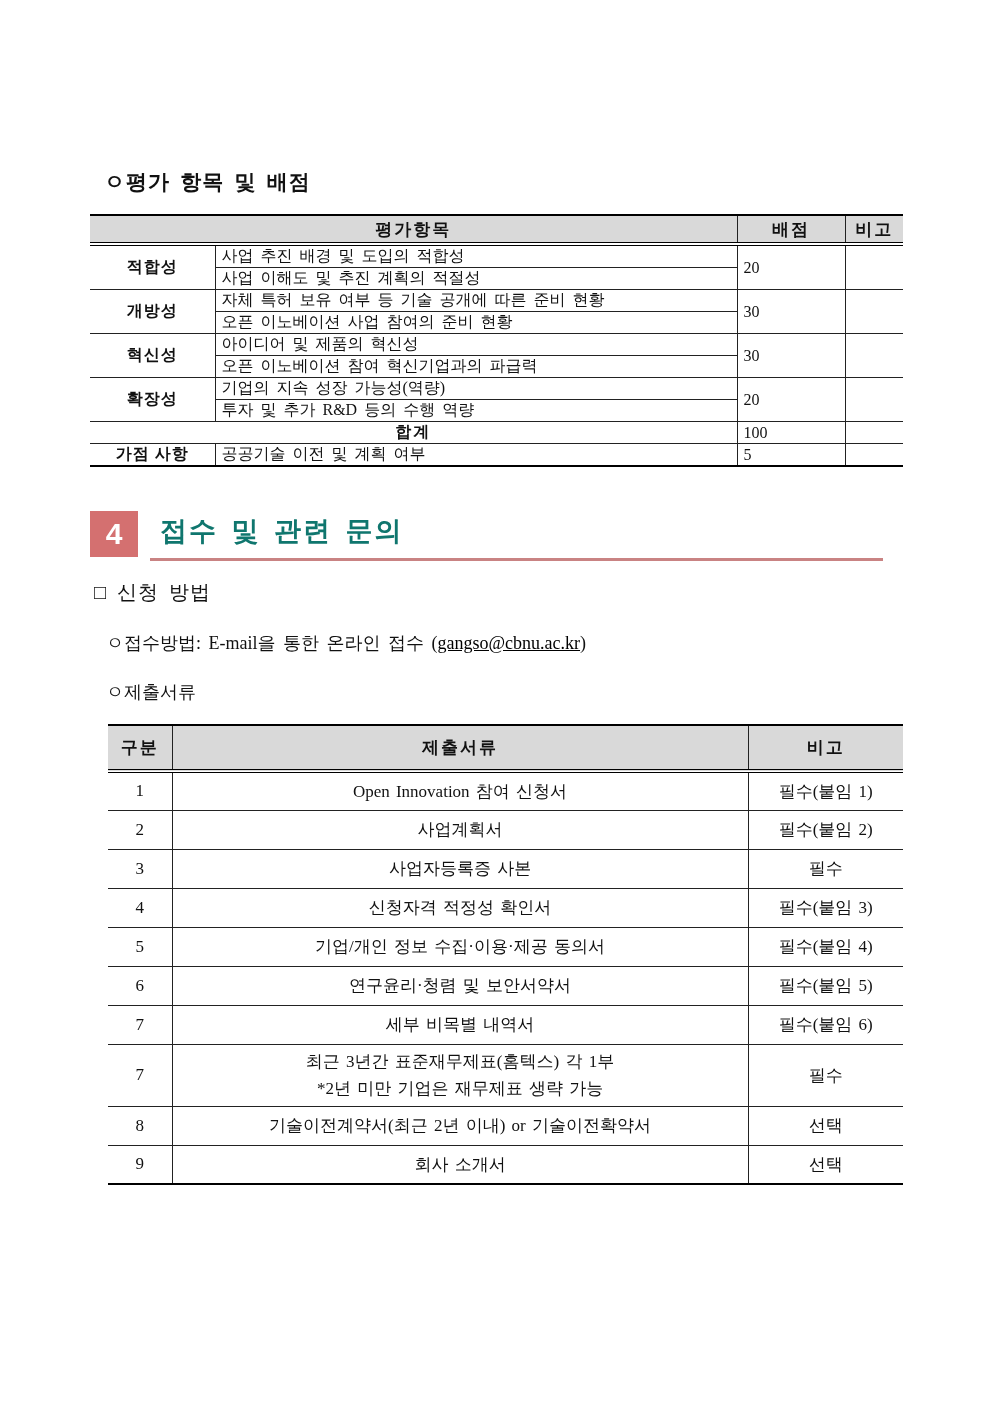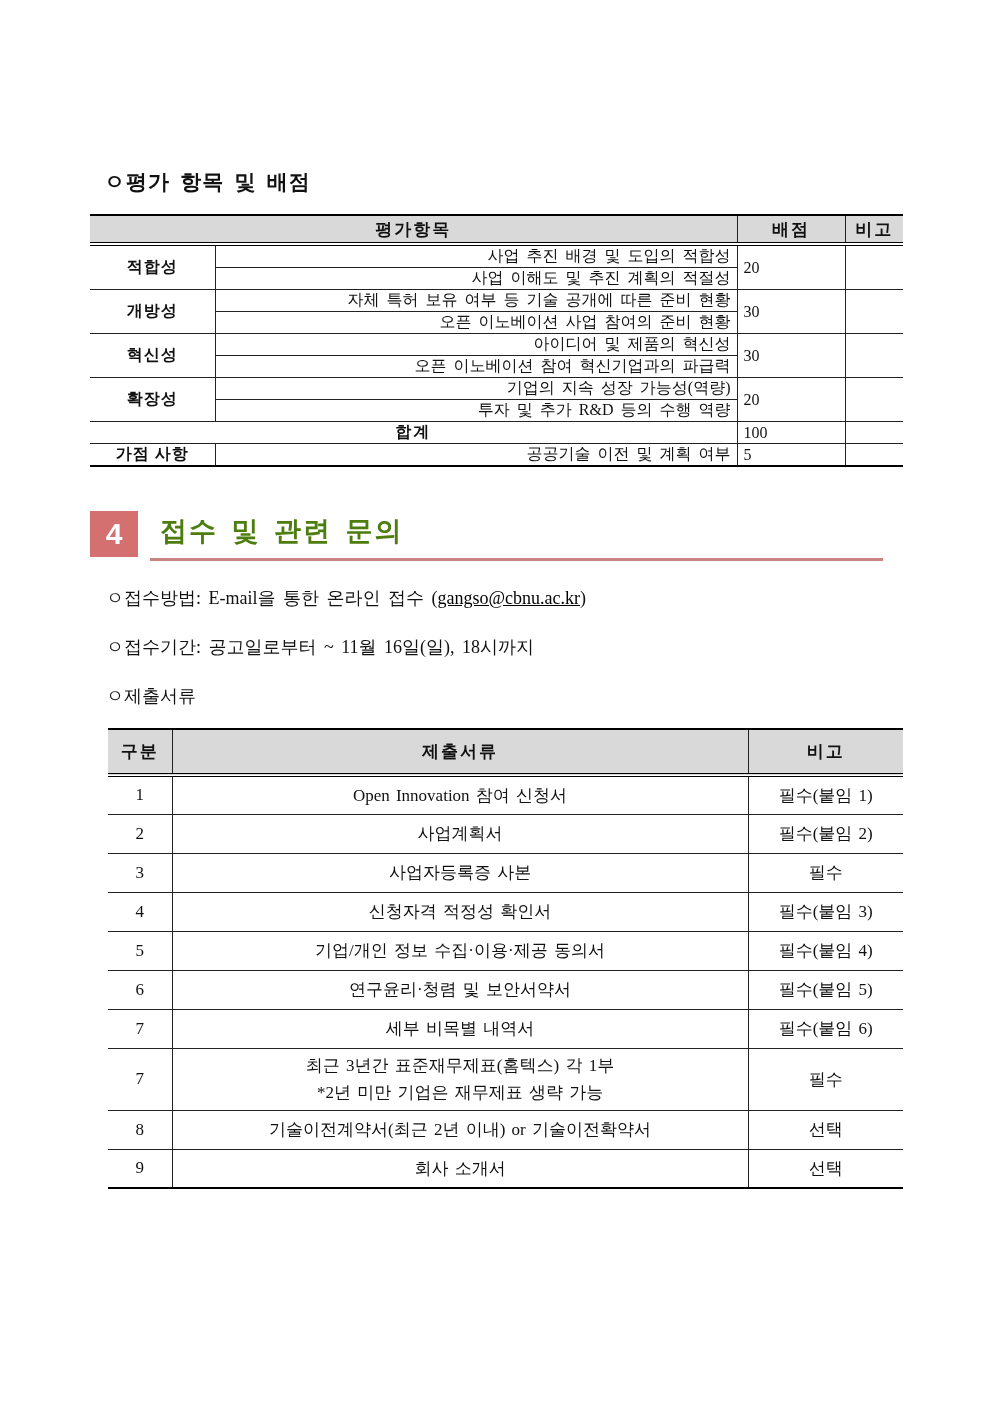--- a/index.html
+++ b/index.html
@@ -40,21 +40,21 @@
   .eval-table tr > *:last-child  { border-right: none; }
   .eval-table thead th {
     background: #d9d9d9;
     font-weight: bold; font-size: 17px;
     height: 29px; text-align: center;
     border-bottom: 4px double #000;
     letter-spacing: 2px;
     margin-left: 16px;
   }
   .eval-table .cat  { text-align: center; font-weight: bold; letter-spacing: 1px; }
-  .eval-table .det  { text-align: right; word-spacing: 3px; }
+  .eval-table .det  { text-align: left; word-spacing: 3px; }
   .eval-table .sc   { text-align: left; }
   .eval-table .total-lbl { text-align: center; font-weight: bold; letter-spacing: 2px; }
 
   
   .sec4 { display: flex; align-items: flex-start; margin: 44px 0 0 0; }
   .sec4-badge {
     width: 48px; height: 46px; flex: 0 0 48px;
     background: #d47070;
     color: #fff;
     font-family: "Liberation Sans", "DejaVu Sans", sans-serif;
@@ -63,21 +63,21 @@
   }
   .sec4-titlewrap {
     flex: 1;
     margin: 0 20px 0 12px;
     border-bottom: 3px solid #c98383;
     padding: 3px 0 10px 10px;
   }
   .sec4-title {
     font-family: "Liberation Sans", "DejaVu Sans", sans-serif;
     font-weight: bold; font-size: 27px;
-    color: #4d7c0f; letter-spacing: 2px; word-spacing: 4px;
+    color: #0f766e; letter-spacing: 2px; word-spacing: 4px;
     line-height: 34px;
   }
 
   
   .sub-heading {
     font-size: 20px; margin: 18px 0 0 4px;
     letter-spacing: 1px; word-spacing: 4px;
   }
   .bullet { font-size: 18px; margin: 25px 0 0 16px; word-spacing: 3px; }
   .bullet .email { text-decoration: underline; color: #000000; cursor: pointer; }
@@ -186,23 +186,23 @@
       </tbody>
     </table>
 
     <div class="sec4">
       <div class="sec4-badge" style="background-color: rgb(212, 112, 112);">4</div>
       <div class="sec4-titlewrap" style="border-bottom-color: rgb(201, 131, 131);">
         <span class="sec4-title">접수 및 관련 문의</span>
       </div>
     </div>
 
+    <div class="sub-heading">□ 신청 방법</div>
 
     <div class="bullet"><span>ㅇ접수방법: E-mail을 통한 온라인 접수 (</span><span class="email">gangso@cbnu.ac.kr</span><span>)</span></div>
-    <div class="bullet">ㅇ접수기간: 공고일로부터 ~ 11월 16일(일), 18시까지</div>
     <div class="bullet">ㅇ제출서류</div>
 
     <table class="docs-table">
       <colgroup>
           <col style="width:64px">
           <col style="width:576px">
           <col style="width:155px">
         </colgroup>
       <thead>
         <tr>

